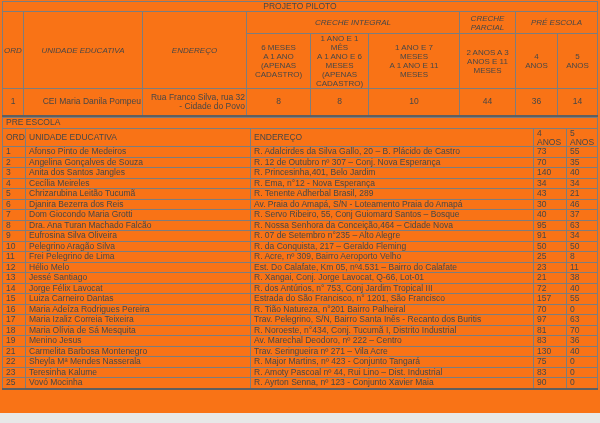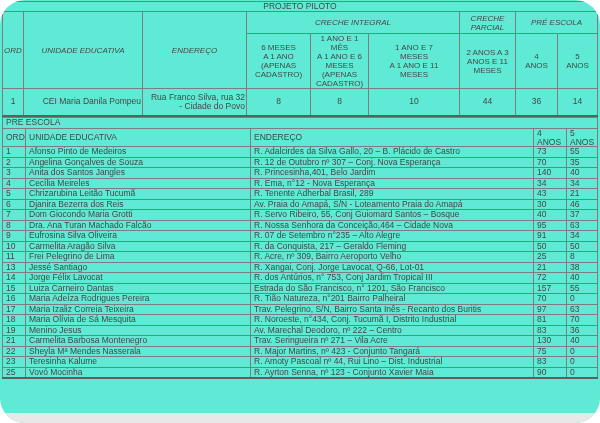--- a/index.html
+++ b/index.html
@@ -45,21 +45,21 @@
   .pre .head-row th{height:16px;line-height:8.5px;}
   .pre td{height:9.5px;white-space:nowrap;}
   
   .footer-strip{
     position:absolute;left:0;bottom:0;width:600px;height:10px;
   }
 </style>
 </head>
 <body>
 
-<div class="page" style="background: #5eead4; border-radius: 25px;">
+<div class="page" style="background: #f97316;">
 
   <table class="pilot">
     <colgroup>
       <col style="width:21px">
         <col style="width:119px">
         <col style="width:104px">
       <col style="width:64px">
         <col style="width:58px">
         <col style="width:91px">
       <col style="width:56px">
@@ -198,33 +198,40 @@
         </tr>
         <tr>
           <td>9</td>
           <td>Eufrosina Silva Oliveira</td>
           <td>R. 07 de Setembro n°235 – Alto Alegre</td>
           <td>91</td>
           <td>34</td>
         </tr>
         <tr>
           <td>10</td>
-          <td>Carmelita Aragão Silva</td>
+          <td>Pelegrino Aragão Silva</td>
           <td>R. da Conquista, 217 – Geraldo Fleming</td>
           <td>50</td>
           <td>50</td>
         </tr>
         <tr>
           <td>11</td>
           <td>Frei Pelegrino de Lima</td>
           <td>R. Acre, nº 309, Bairro Aeroporto Velho</td>
           <td>25</td>
           <td>8</td>
         </tr>
         <tr>
+          <td>12</td>
+          <td>Hélio Melo</td>
+          <td>Est. Do Calafate, Km 05, nº4.531 – Bairro do Calafate</td>
+          <td>23</td>
+          <td>11</td>
+        </tr>
+        <tr>
           <td>13</td>
           <td>Jessé Santiago</td>
           <td>R. Xangai, Conj. Jorge Lavocat, Q-66, Lot-01</td>
           <td>21</td>
           <td>38</td>
         </tr>
         <tr>
           <td>14</td>
           <td>Jorge Félix Lavocat</td>
           <td>R. dos Antúrios, n° 753, Conj Jardim Tropical III</td>

